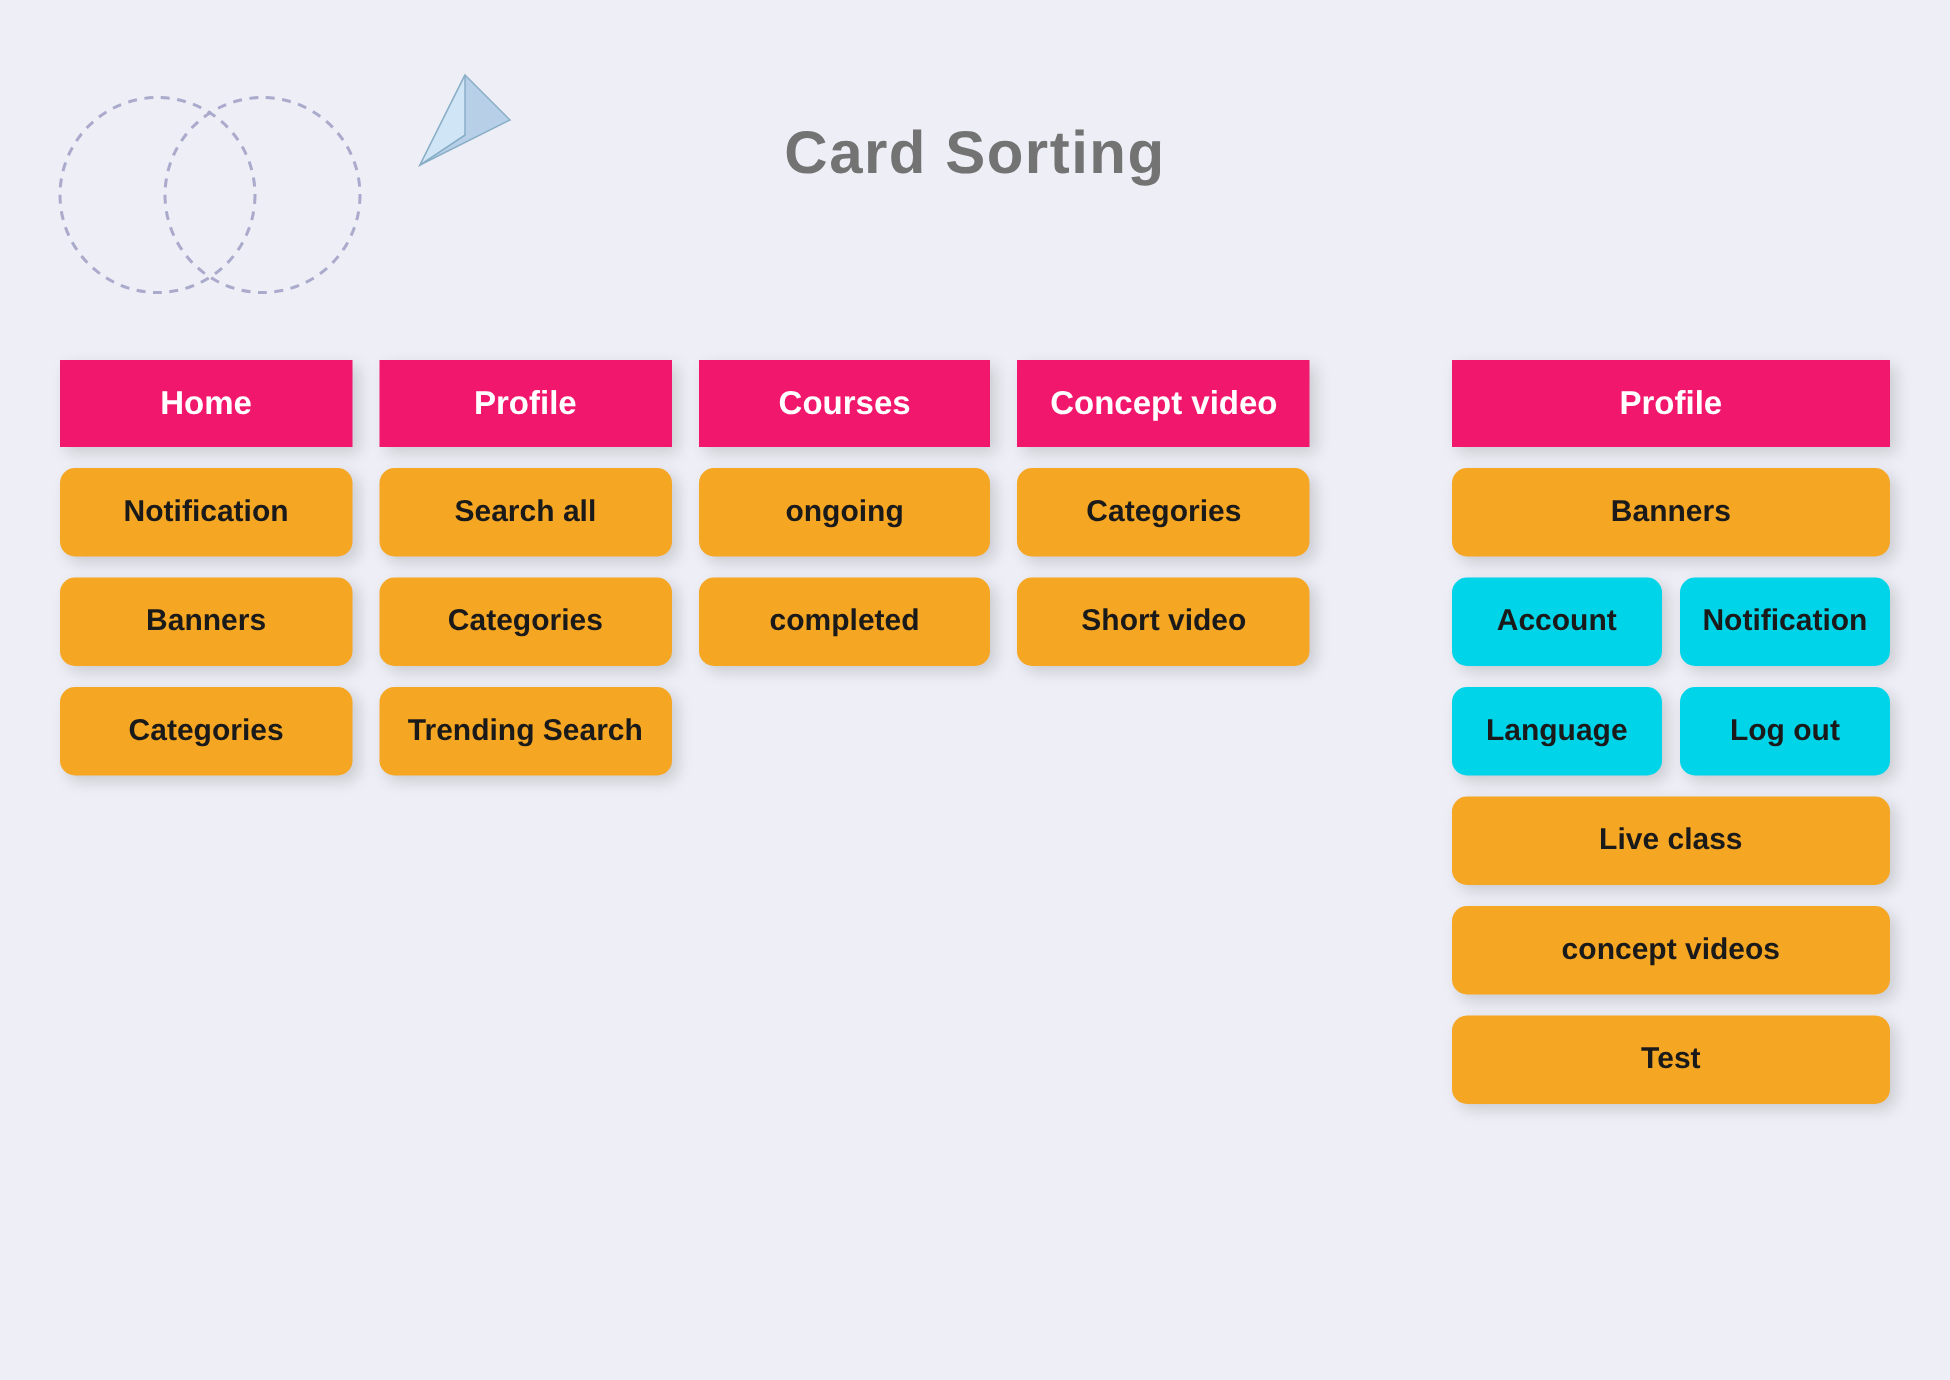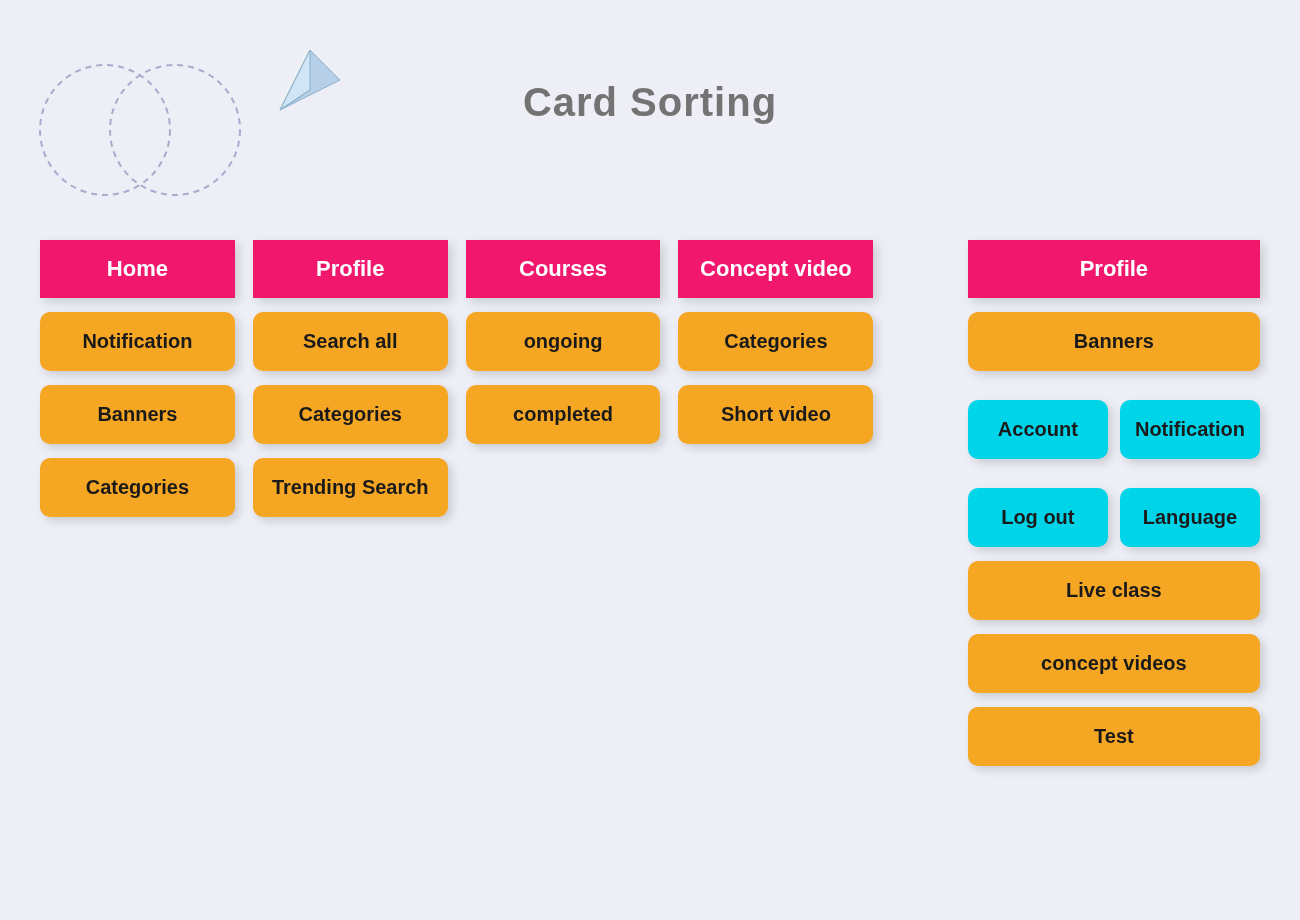--- a/index.html
+++ b/index.html
@@ -99,21 +99,20 @@
     .card-item-cyan {
       background-color: #00d4e8;
       color: #1a1a1a;
       border-radius: 10px;
       padding: 18px 10px;
       font-size: 20px;
       font-weight: 600;
       text-align: center;
       width: 100%;
       box-shadow: 4px 4px 10px rgba(0,0,0,0.15);
-      margin-top: 15px;
     }
 
     
     .profile-row {
       display: flex;
       flex-direction: row;
       gap: 12px;
       width: 100%;
     }
 
@@ -184,22 +183,22 @@
     <div class="column column-profile">
       <div class="card-header">Profile</div>
       <div class="card-item">Banners</div>
 
       <div class="profile-row">
         <div class="card-item-cyan">Account</div>
         <div class="card-item-cyan">Notification</div>
       </div>
 
       <div class="profile-row">
+        <div class="card-item-cyan">Language</div>
         <div class="card-item-cyan">Log out</div>
-        <div class="card-item-cyan">Language</div>
       </div>
 
       <div class="card-item">Live class</div>
       <div class="card-item">concept videos</div>
       <div class="card-item">Test</div>
     </div>
 
   </div>
 </div>
 

